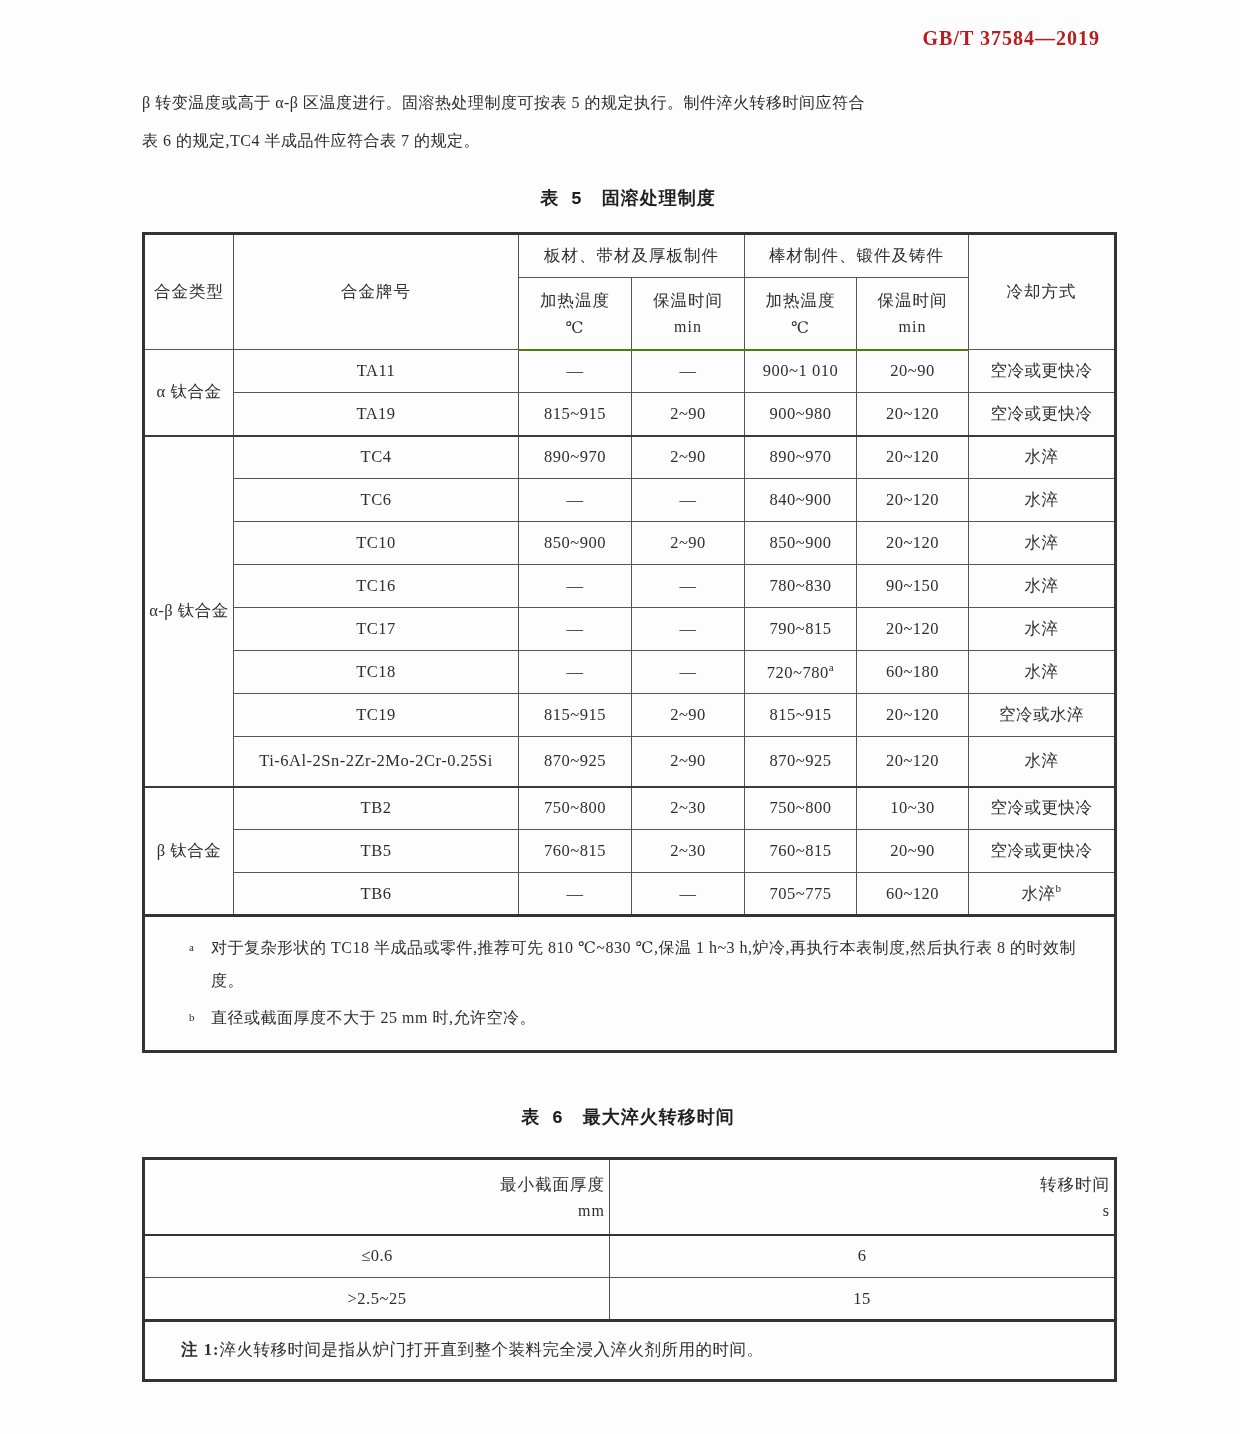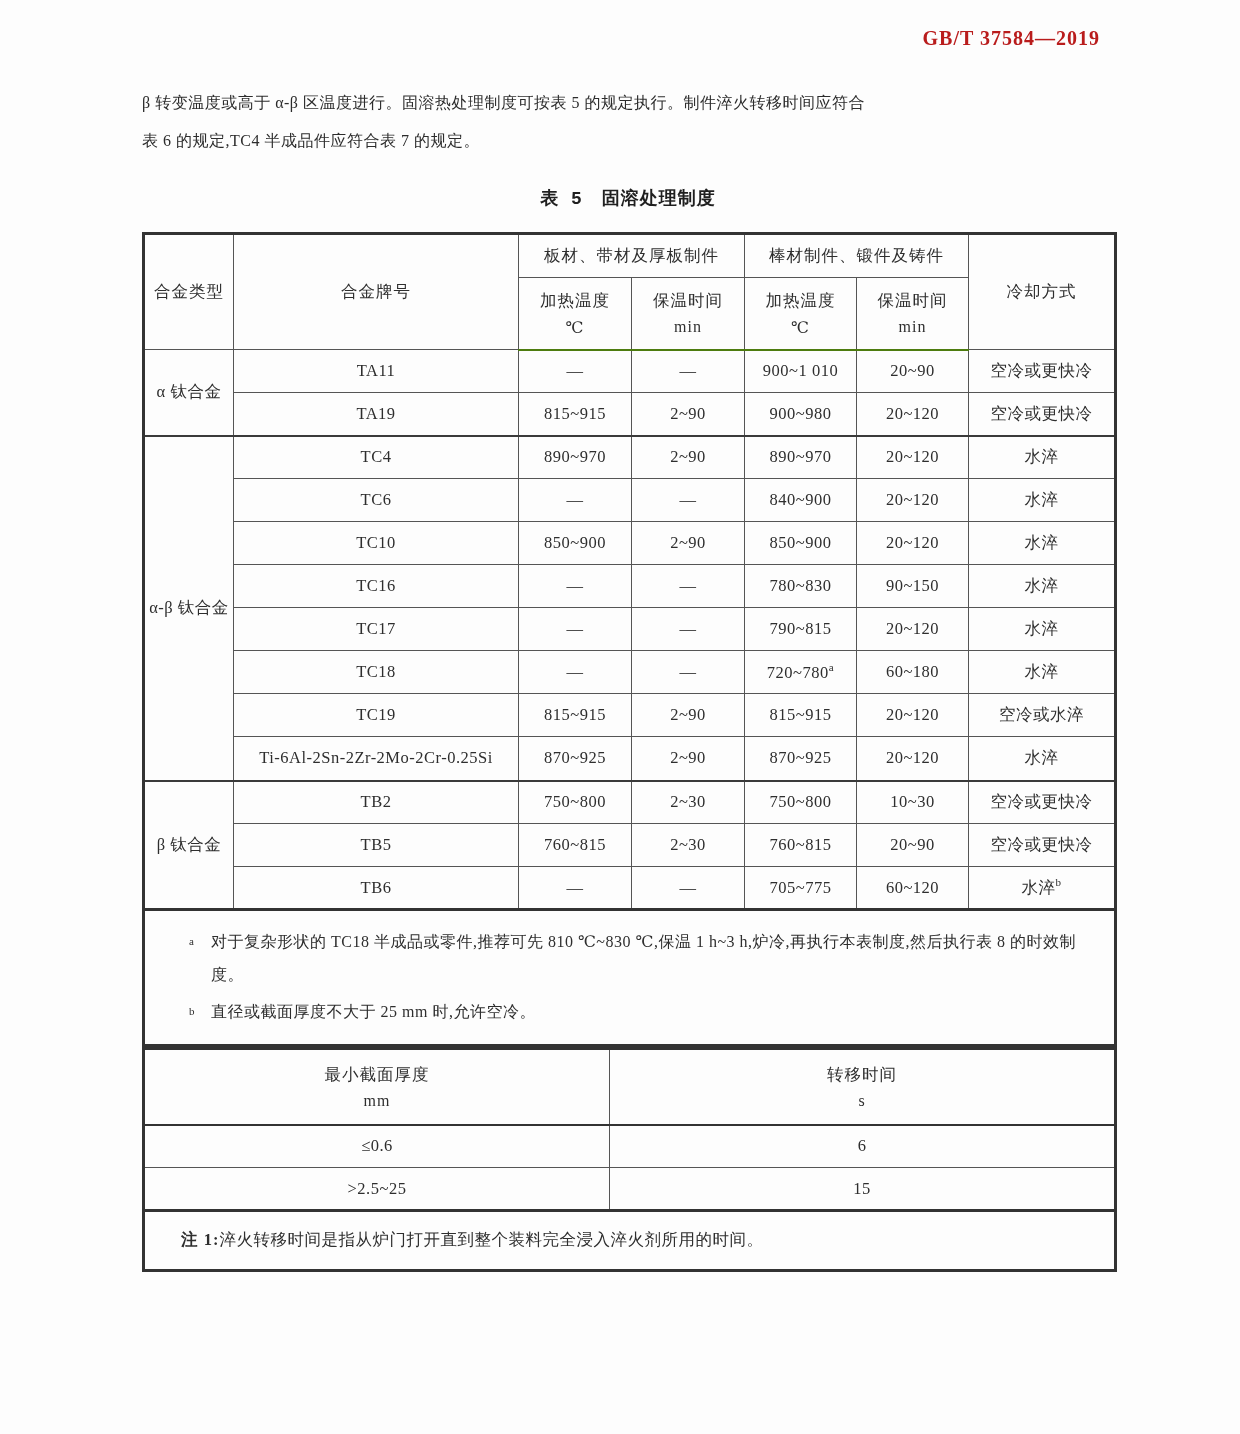--- a/index.html
+++ b/index.html
@@ -48,21 +48,21 @@
     vertical-align: middle;
     font-size: 16.5px;
     font-weight: 400;
     color: #2e2e2e;
     padding: 2px 4px;
   }
   .t5 thead tr.h1row th { height: 44px; }
   .t5 thead tr.h2row th { height: 72px; border-bottom: 2px solid #4d7c0f; }
   .t5 thead th { letter-spacing: 1px; }
   .t5 tbody td { height: 43px; letter-spacing: 0.5px; }
-  .t5 td.tall { height: 44px; }
+  .t5 td.tall { height: 50px; }
   .unit { display: block; margin-top: 6px; font-size: 16px; }
   .hline { display: block; }
   tr.group-start td, tr.group-start th { border-top: 2px solid #3a3a3a; }
   td.fncell {
     border-top: 3px solid #333;
     text-align: left;
     padding: 14px 18px 16px 18px;
   }
   .fn {
     position: relative;
@@ -70,21 +70,21 @@
     line-height: 33px;
     padding-left: 48px;
     letter-spacing: 0.5px;
   }
   .fn + .fn { margin-top: 4px; }
   .fn .fnm {
     position: absolute;
     left: 26px; top: 0;
     font-size: 11px;
   }
-  .t6 thead th { height: 76px; border-bottom: 2px solid #333; letter-spacing: 1px; }
+  .t6 thead th { height: 76px; border-bottom: 2px solid #333; letter-spacing: 1px; text-align: right; }
   .t6 tbody td { height: 43px; letter-spacing: 0.5px; }
   td.notecell {
     border-top: 3px solid #333;
     text-align: left;
     padding: 12px 18px 14px 36px;
   }
   .note { font-size: 16.5px; line-height: 31px; letter-spacing: 0.5px; }
   .note b { font-weight: 700; letter-spacing: 1px; }
   sup.val-sup { font-size: 11px; }
 </style>
@@ -255,20 +255,21 @@
               <sup class="fnm">a</sup><span>对于复杂形状的 TC18 半成品或零件,推荐可先 810 ℃~830 ℃,保温 1 h~3 h,炉冷,再执行本表制度,然后执行表 8 的时效制度。</span>
             </div>
             <div class="fn">
               <sup class="fnm">b</sup><span>直径或截面厚度不大于 25 mm 时,允许空冷。</span>
             </div>
           </td>
         </tr>
       </tbody>
     </table>
 
+    <h3 class="tbl-title title6">表 6　最大淬火转移时间</h3>
 
     <table class="t6">
       <colgroup>
         <col style="width:466px">
           <col style="width:506px">
       </colgroup>
       <thead>
         <tr>
           <th>
             <span class="hline">最小截面厚度</span>

